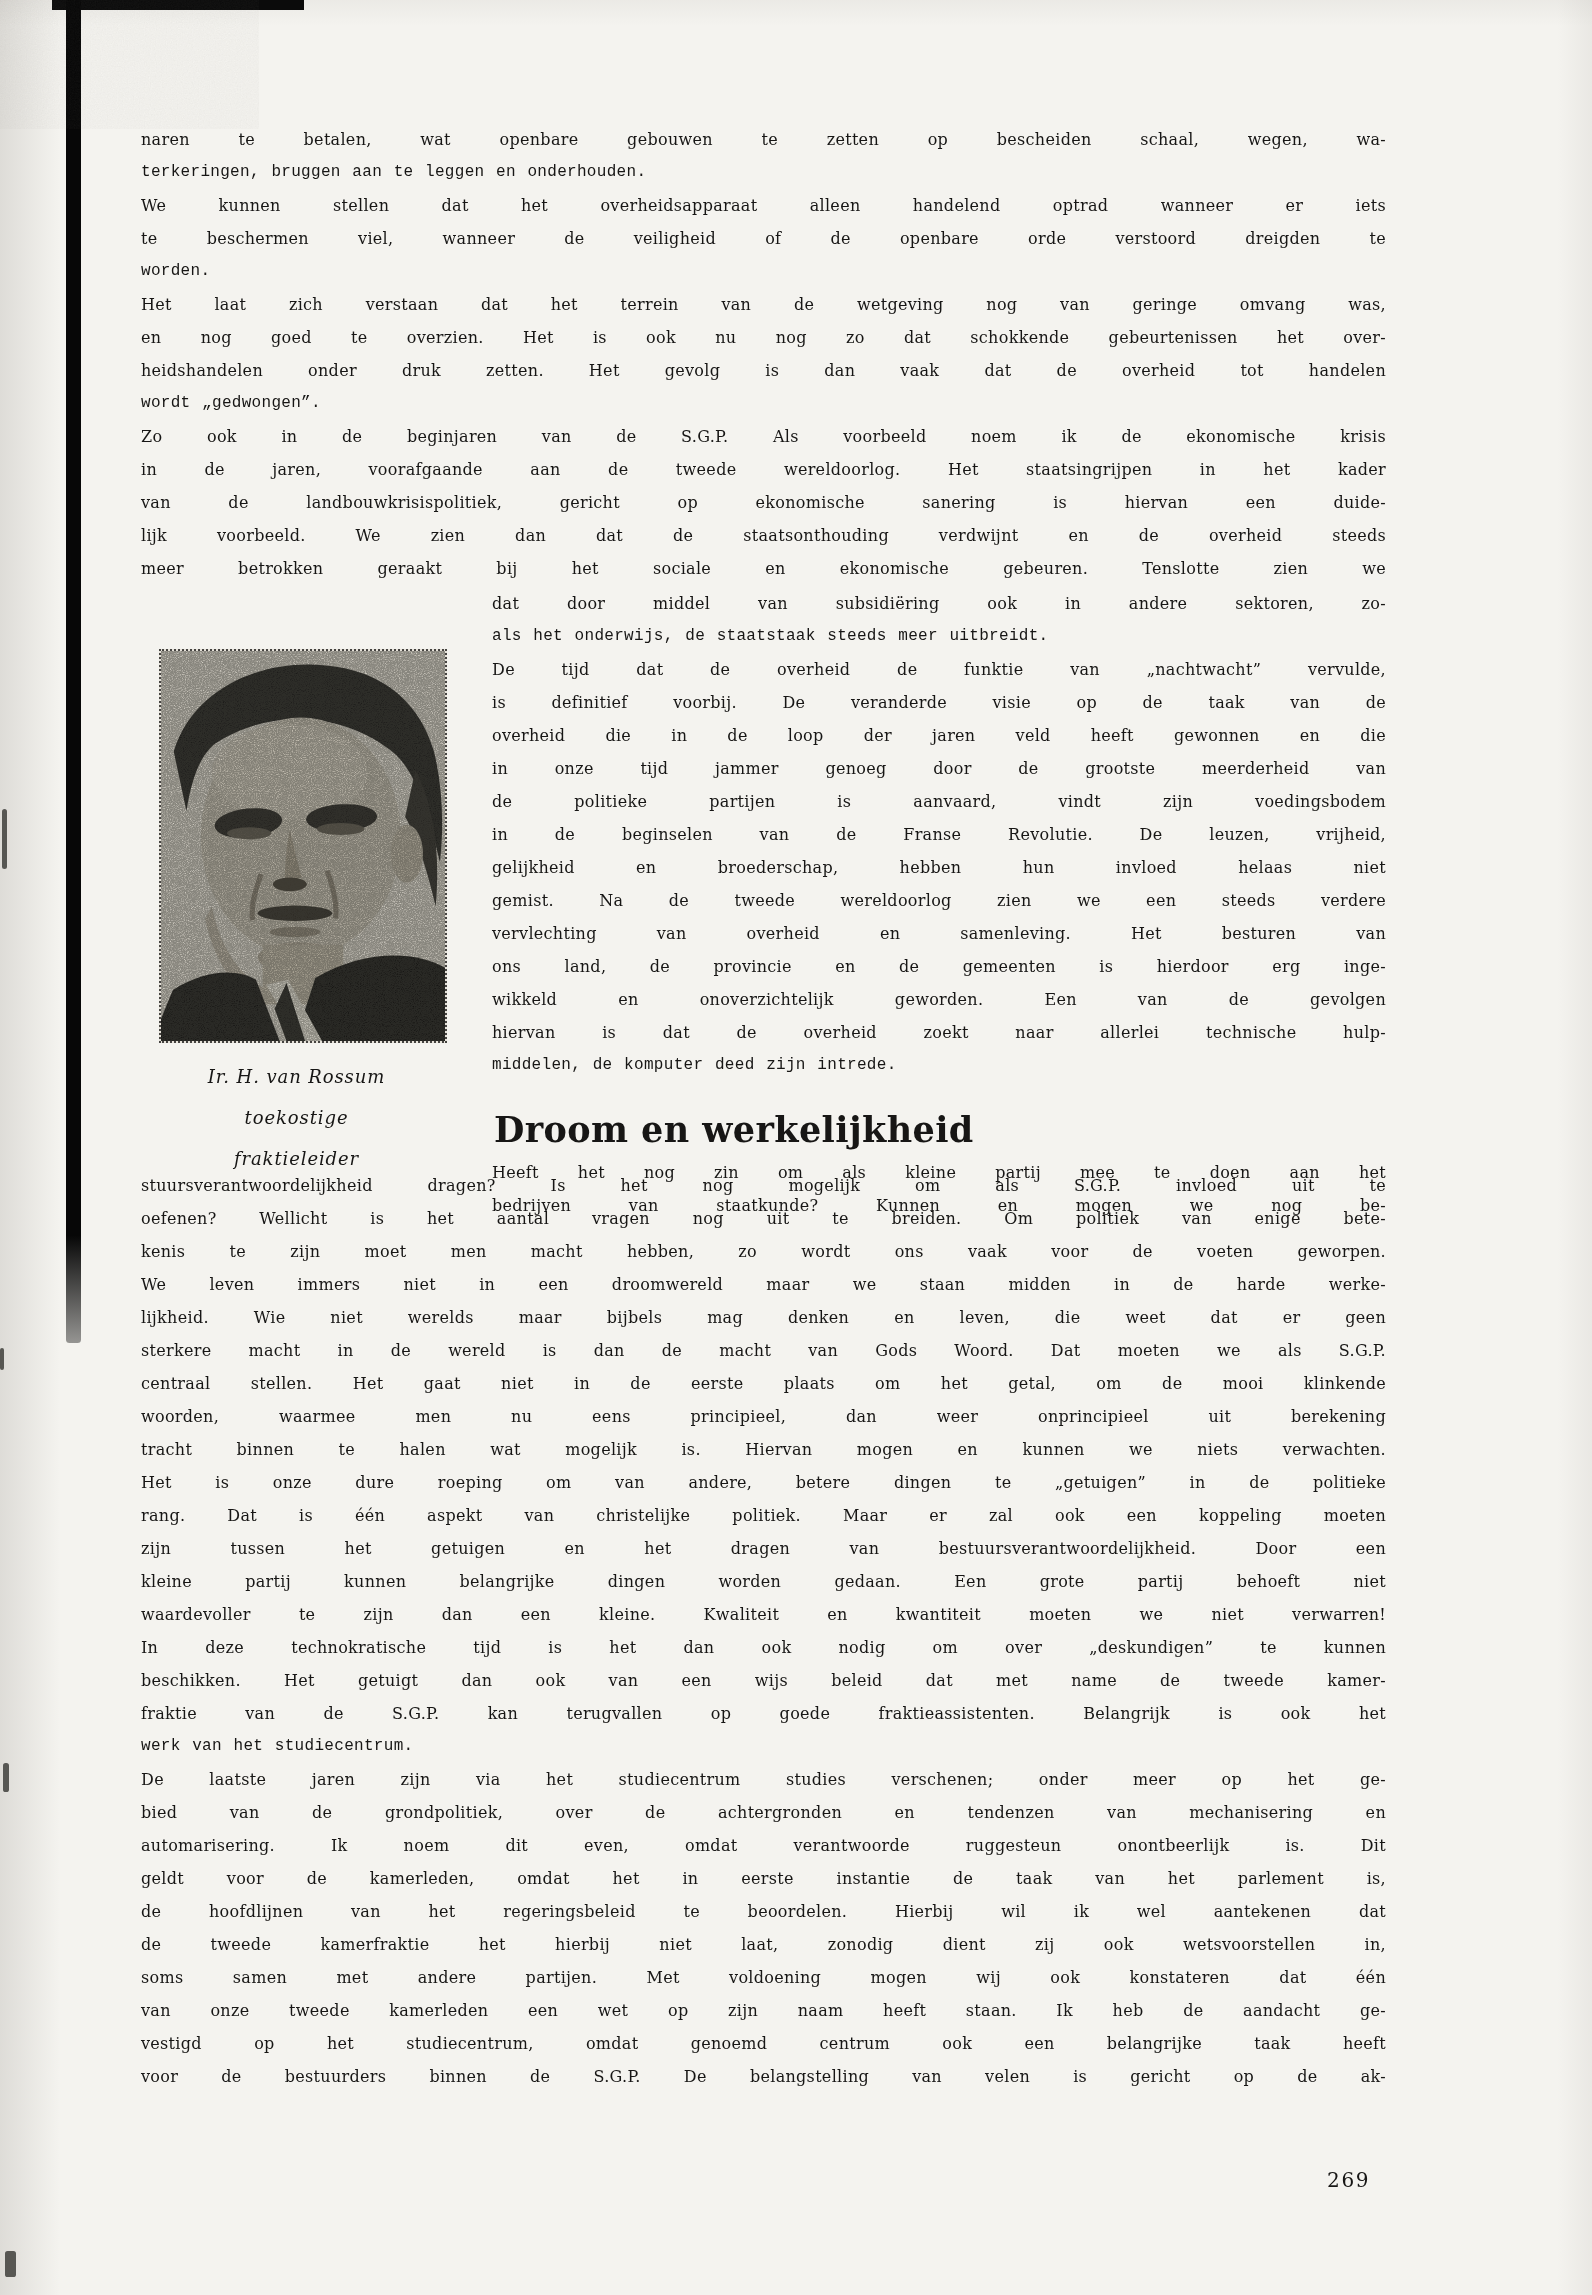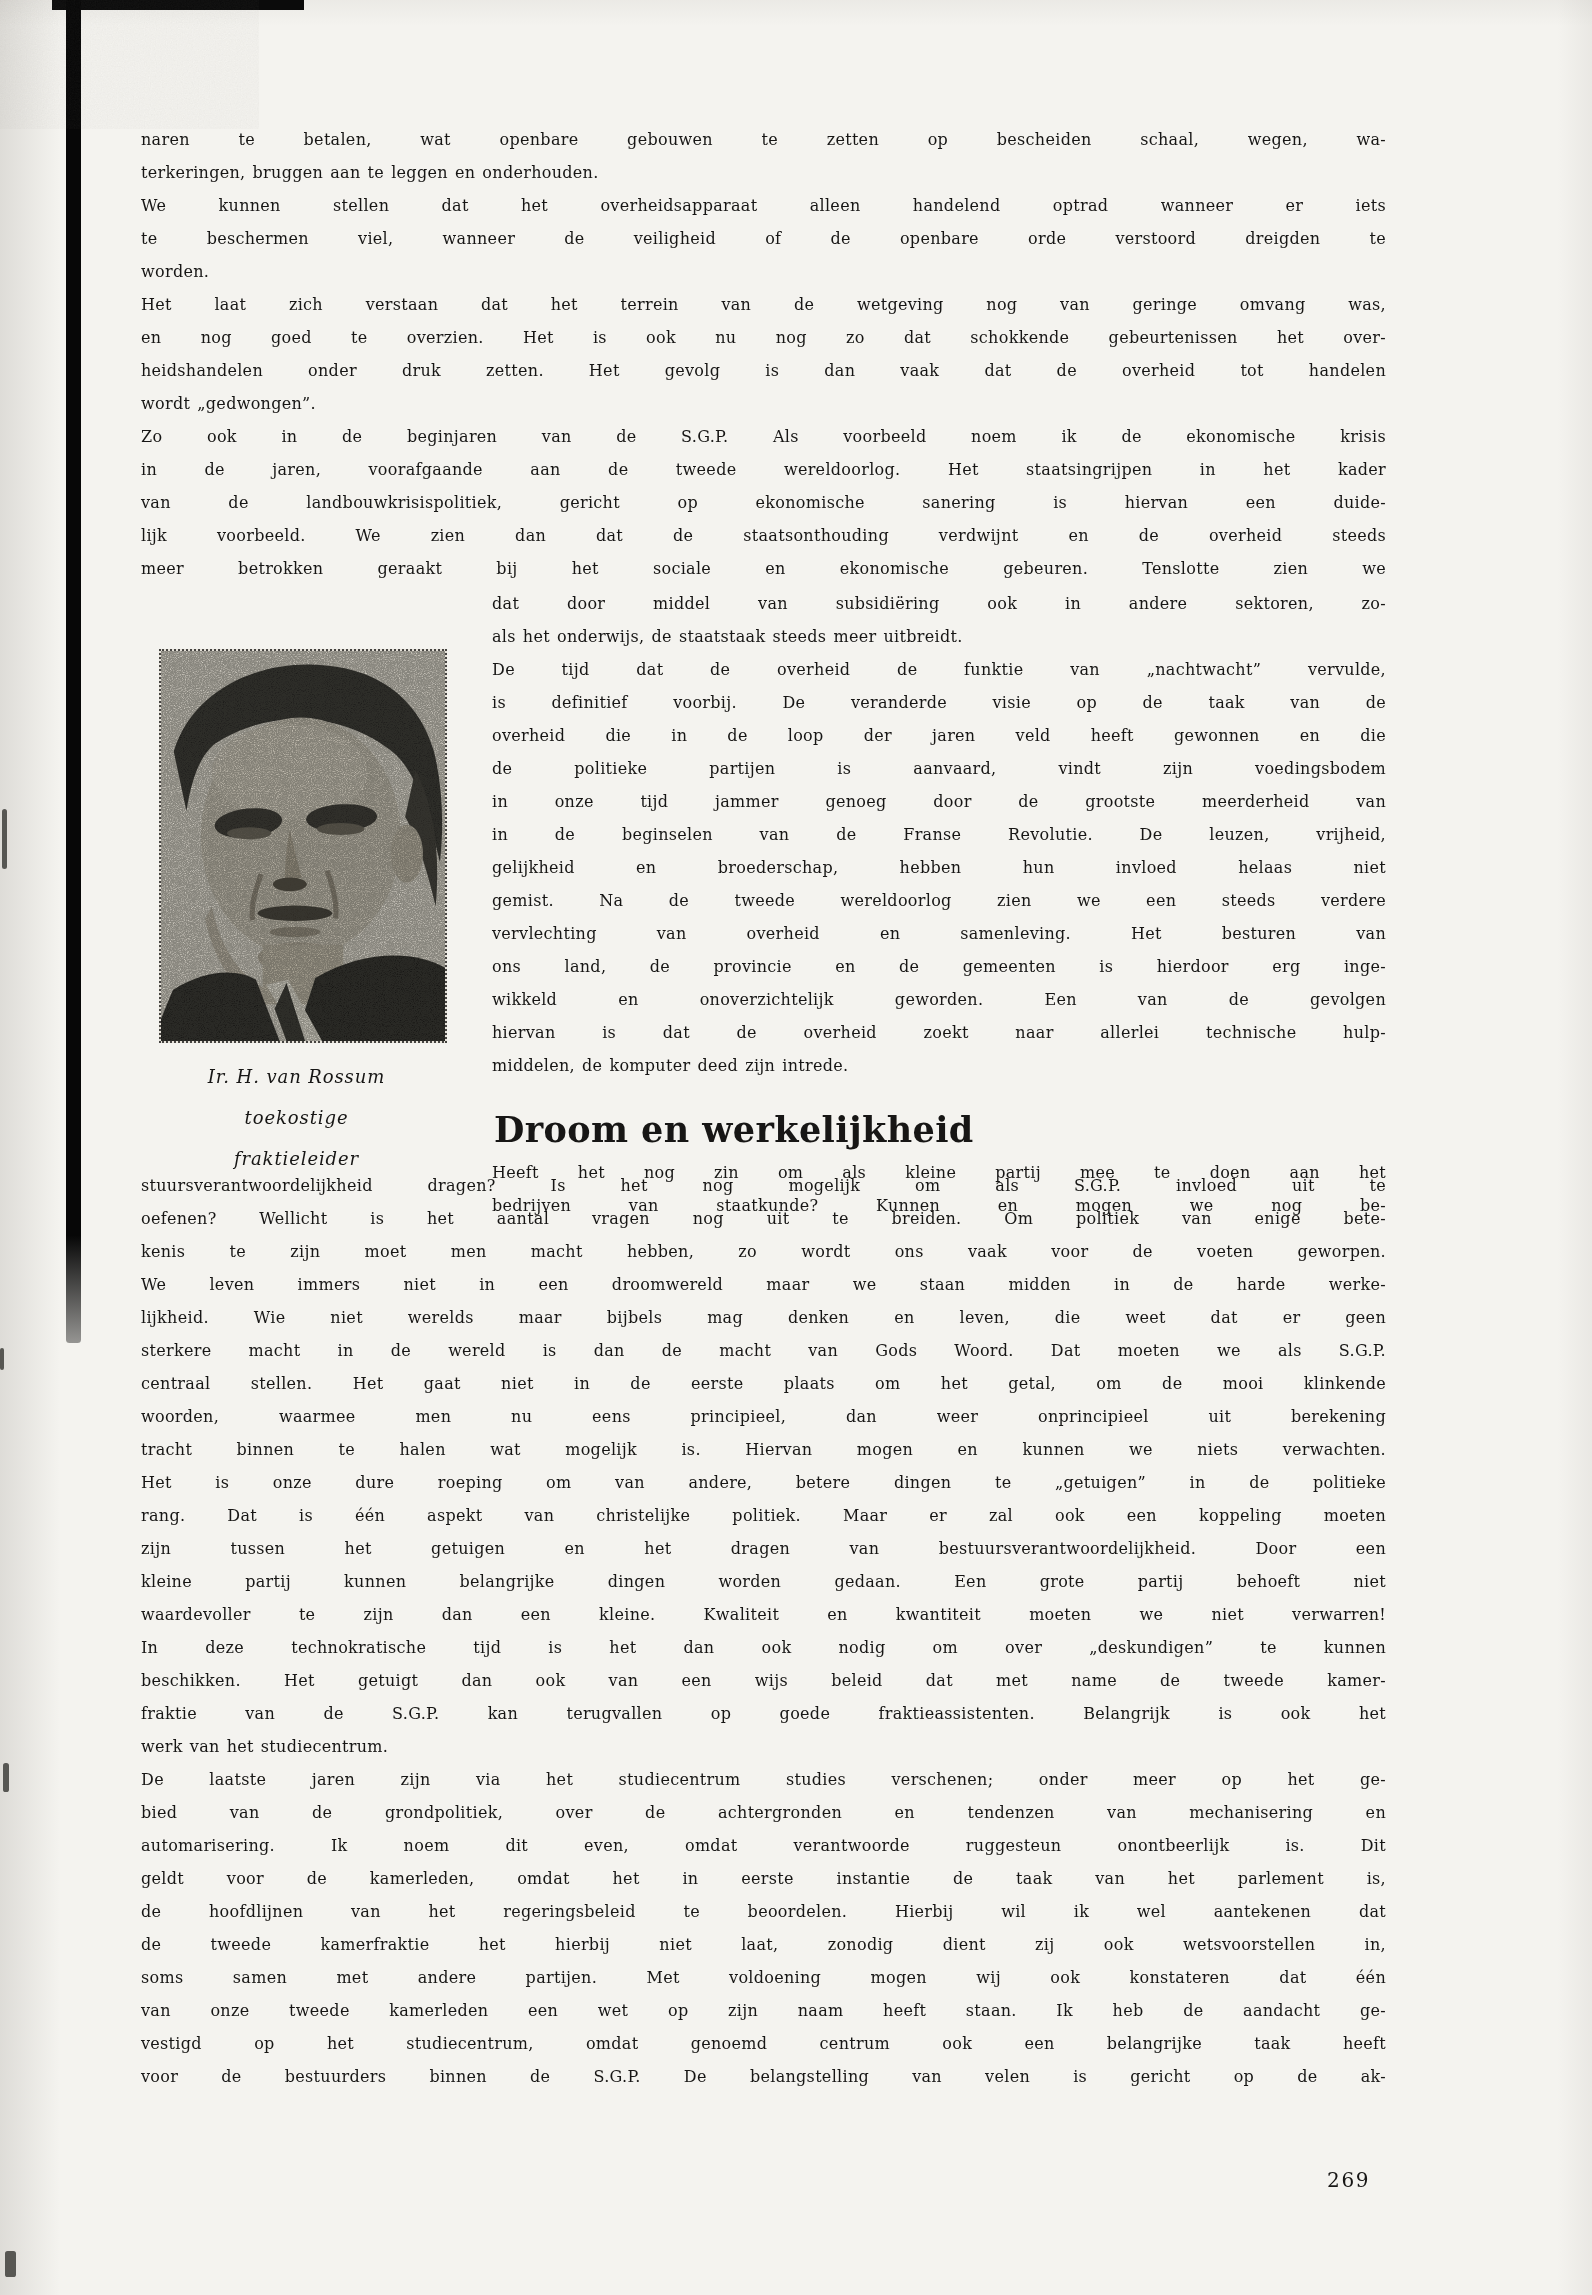--- a/index.html
+++ b/index.html
@@ -18,21 +18,21 @@
       linear-gradient(to left,  rgba(140,135,128,0.10), rgba(0,0,0,0) 35px),
       linear-gradient(to bottom,rgba(130,125,118,0.08), rgba(0,0,0,0) 26px);
   }
   .txtcol { position:absolute; }
   .ln {
     height:33px; line-height:33px;
     font-size:16px; letter-spacing:0.3px; word-spacing:1.7px;
     text-align:justify; text-align-last:justify;
     white-space:nowrap;
   }
-  .ln.rag { text-align-last:left; }
+  .ln.rag { text-align-last:left;font-family:Liberation Mono, monospace; }
   .block-top    { left:141px;  top:123px;  width:1245px; }
   .block-wrap   { left:492px;  top:587px;  width:894px; }
   .block-intro  { left:492px;  top:1156px; width:894px; }
   .block-bottom { left:141px;  top:1169px; width:1245px; }
 
   .photo-frame {
     position:absolute; left:159px; top:649px; width:284px; height:390px;
     border:2.6px dotted #454341; background:#e6e2d9; box-sizing:content-box;
   }
   .photo-frame svg { display:block; width:100%; height:100%; }
@@ -146,22 +146,22 @@
     <div>toekostige</div>
     <div>fraktieleider</div>
   </div>
 
   <div class="txtcol block-wrap">
       <div class="ln">dat door middel van subsidiëring ook in andere sektoren, zo-</div>
       <div class="ln rag">als het onderwijs, de staatstaak steeds meer uitbreidt.</div>
       <div class="ln">De tijd dat de overheid de funktie van „nachtwacht” vervulde,</div>
       <div class="ln">is definitief voorbij. De veranderde visie op de taak van de</div>
       <div class="ln">overheid die in de loop der jaren veld heeft gewonnen en die</div>
+      <div class="ln">in onze tijd jammer genoeg door de grootste meerderheid van</div>
       <div class="ln">de politieke partijen is aanvaard, vindt zijn voedingsbodem</div>
-      <div class="ln">in onze tijd jammer genoeg door de grootste meerderheid van</div>
       <div class="ln">in de beginselen van de Franse Revolutie. De leuzen, vrijheid,</div>
       <div class="ln">gelijkheid en broederschap, hebben hun invloed helaas niet</div>
       <div class="ln">gemist. Na de tweede wereldoorlog zien we een steeds verdere</div>
       <div class="ln">vervlechting van overheid en samenleving. Het besturen van</div>
       <div class="ln">ons land, de provincie en de gemeenten is hierdoor erg inge-</div>
       <div class="ln">wikkeld en onoverzichtelijk geworden. Een van de gevolgen</div>
       <div class="ln">hiervan is dat de overheid zoekt naar allerlei technische hulp-</div>
       <div class="ln rag">middelen, de komputer deed zijn intrede.</div>
     </div>
 

